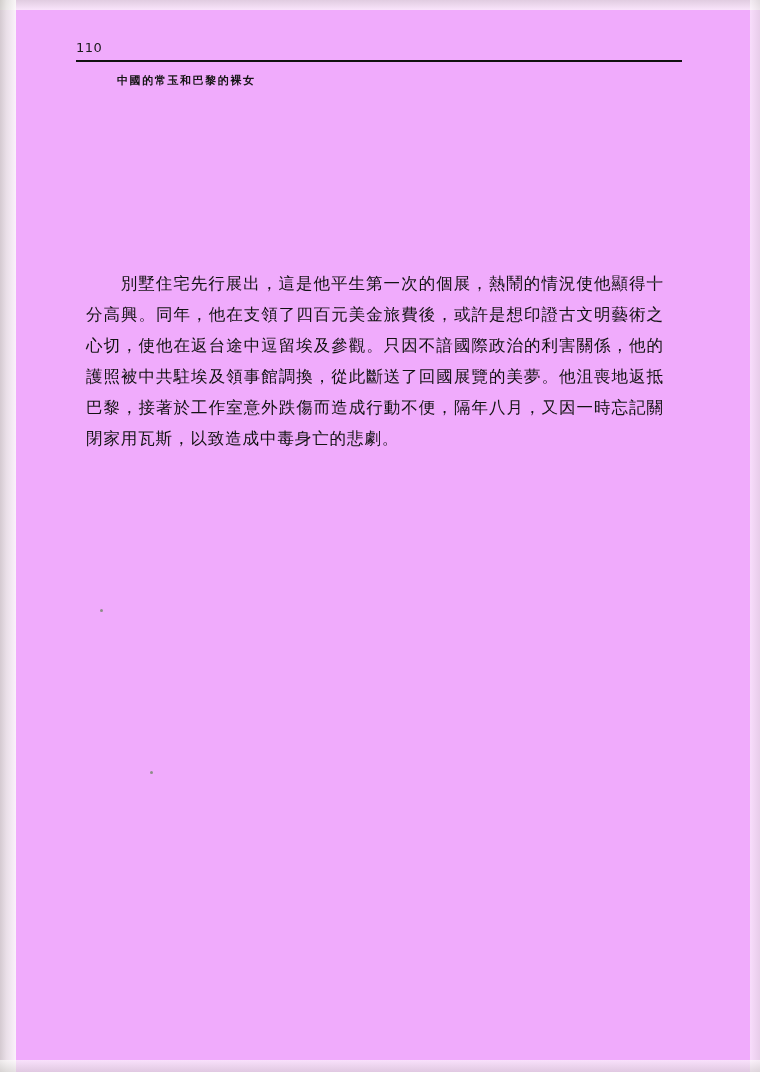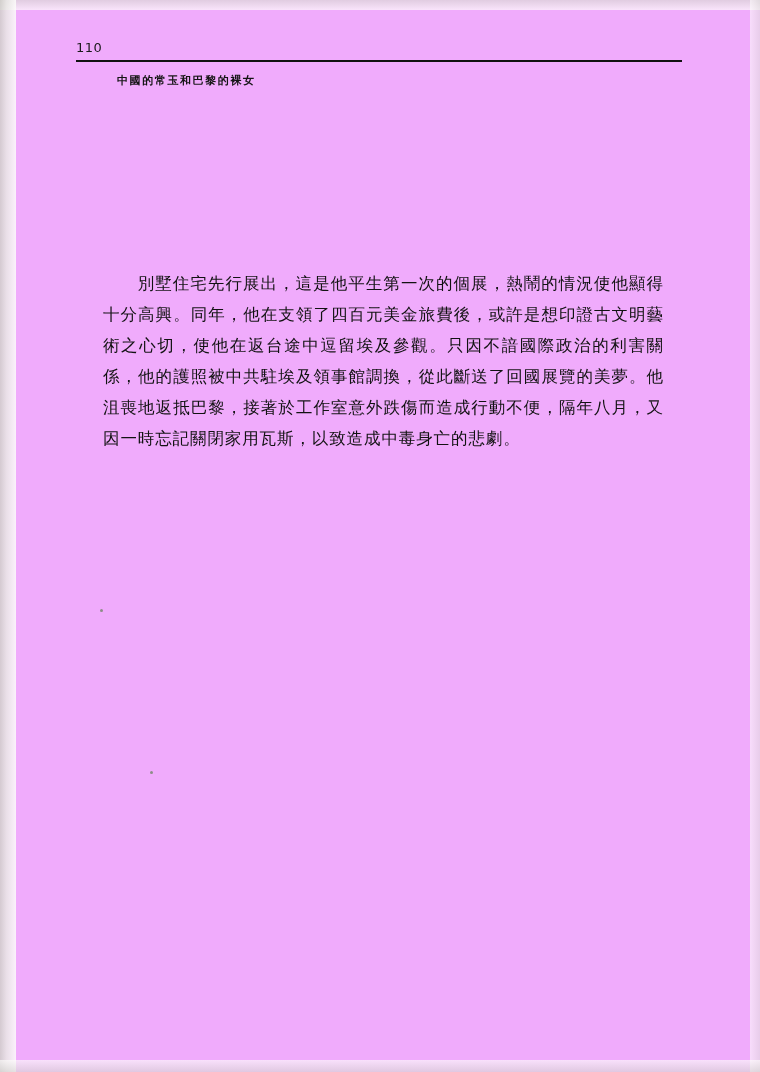--- a/index.html
+++ b/index.html
@@ -83,21 +83,20 @@
     line-height: 31px;
     color: #121212;
     text-align: justify;
     letter-spacing: .9px;
   }
   .body-text p {
     margin: 0 0 0 0;
   }
   .body-text p.indent {
     text-indent: 2.1em;
-    margin-left: 17px;
   }
 
   .speck {
     position: absolute;
     background: #8d8d88;
     border-radius: 50%;
   }
   .speck.s1 { left: 100px; top: 609px; width: 3px; height: 3px; }
   .speck.s2 { left: 150px; top: 771px; width: 3px; height: 3px; }
   .speck.s3 { left: 654px; top: 281px; width: 2px; height: 2px; opacity: .6; }

